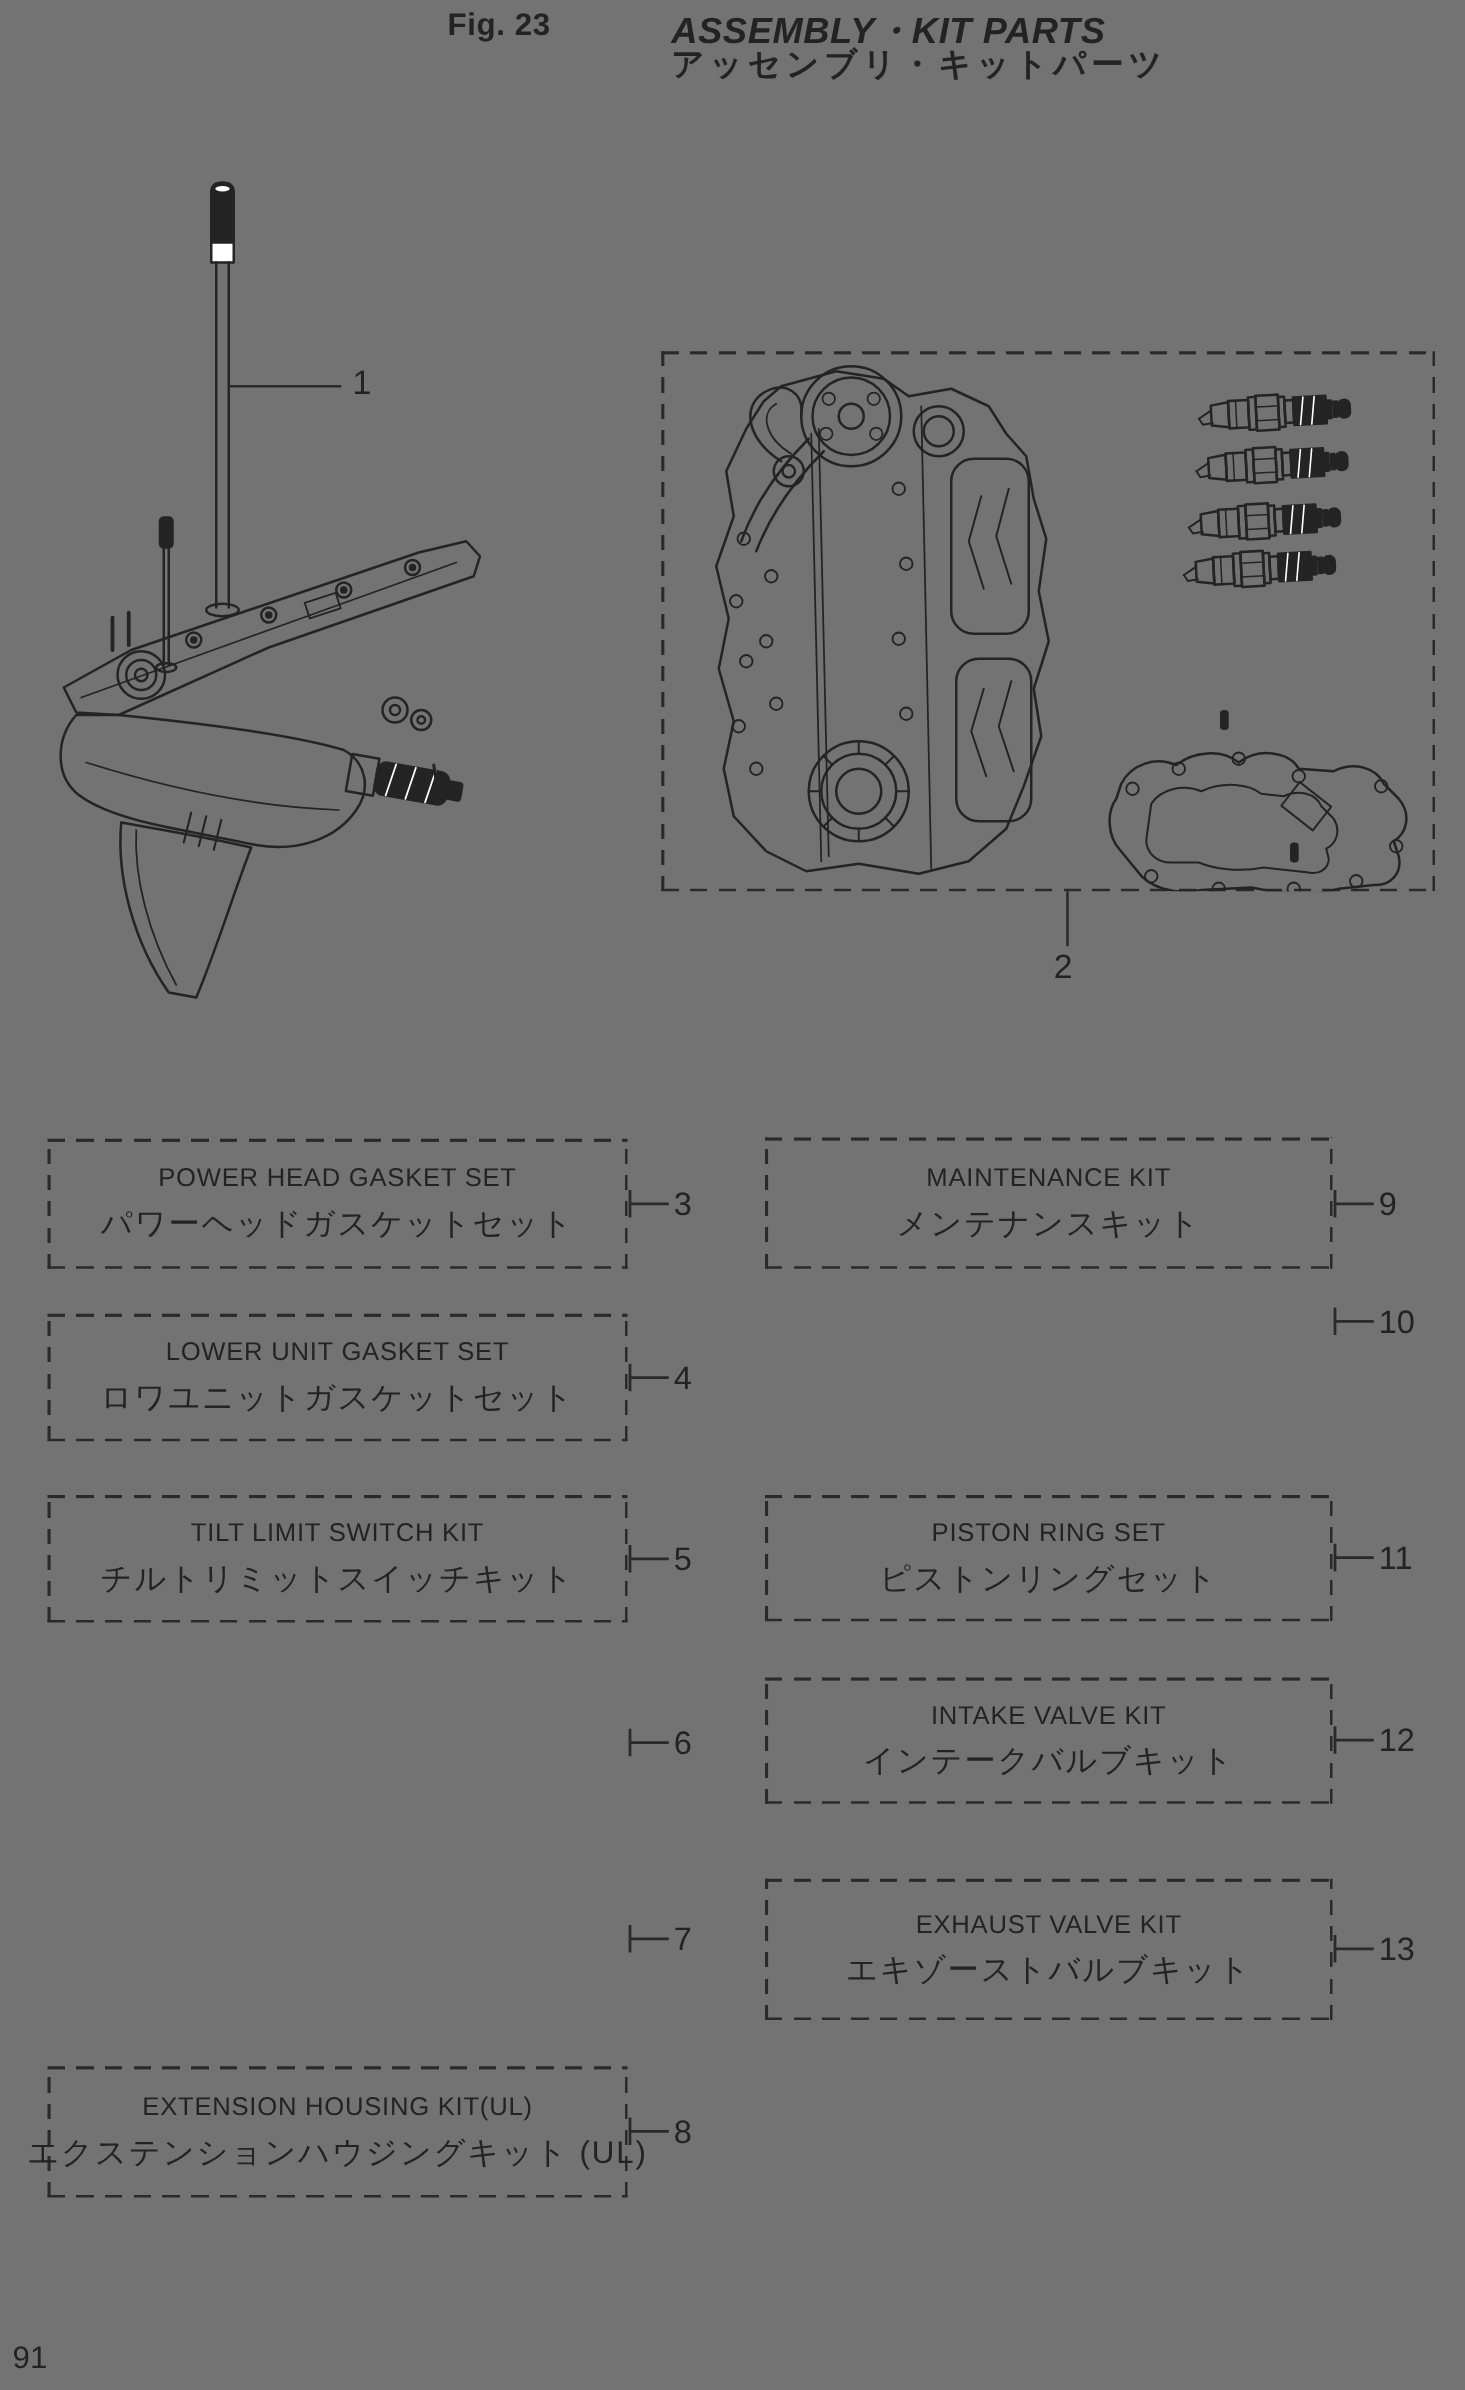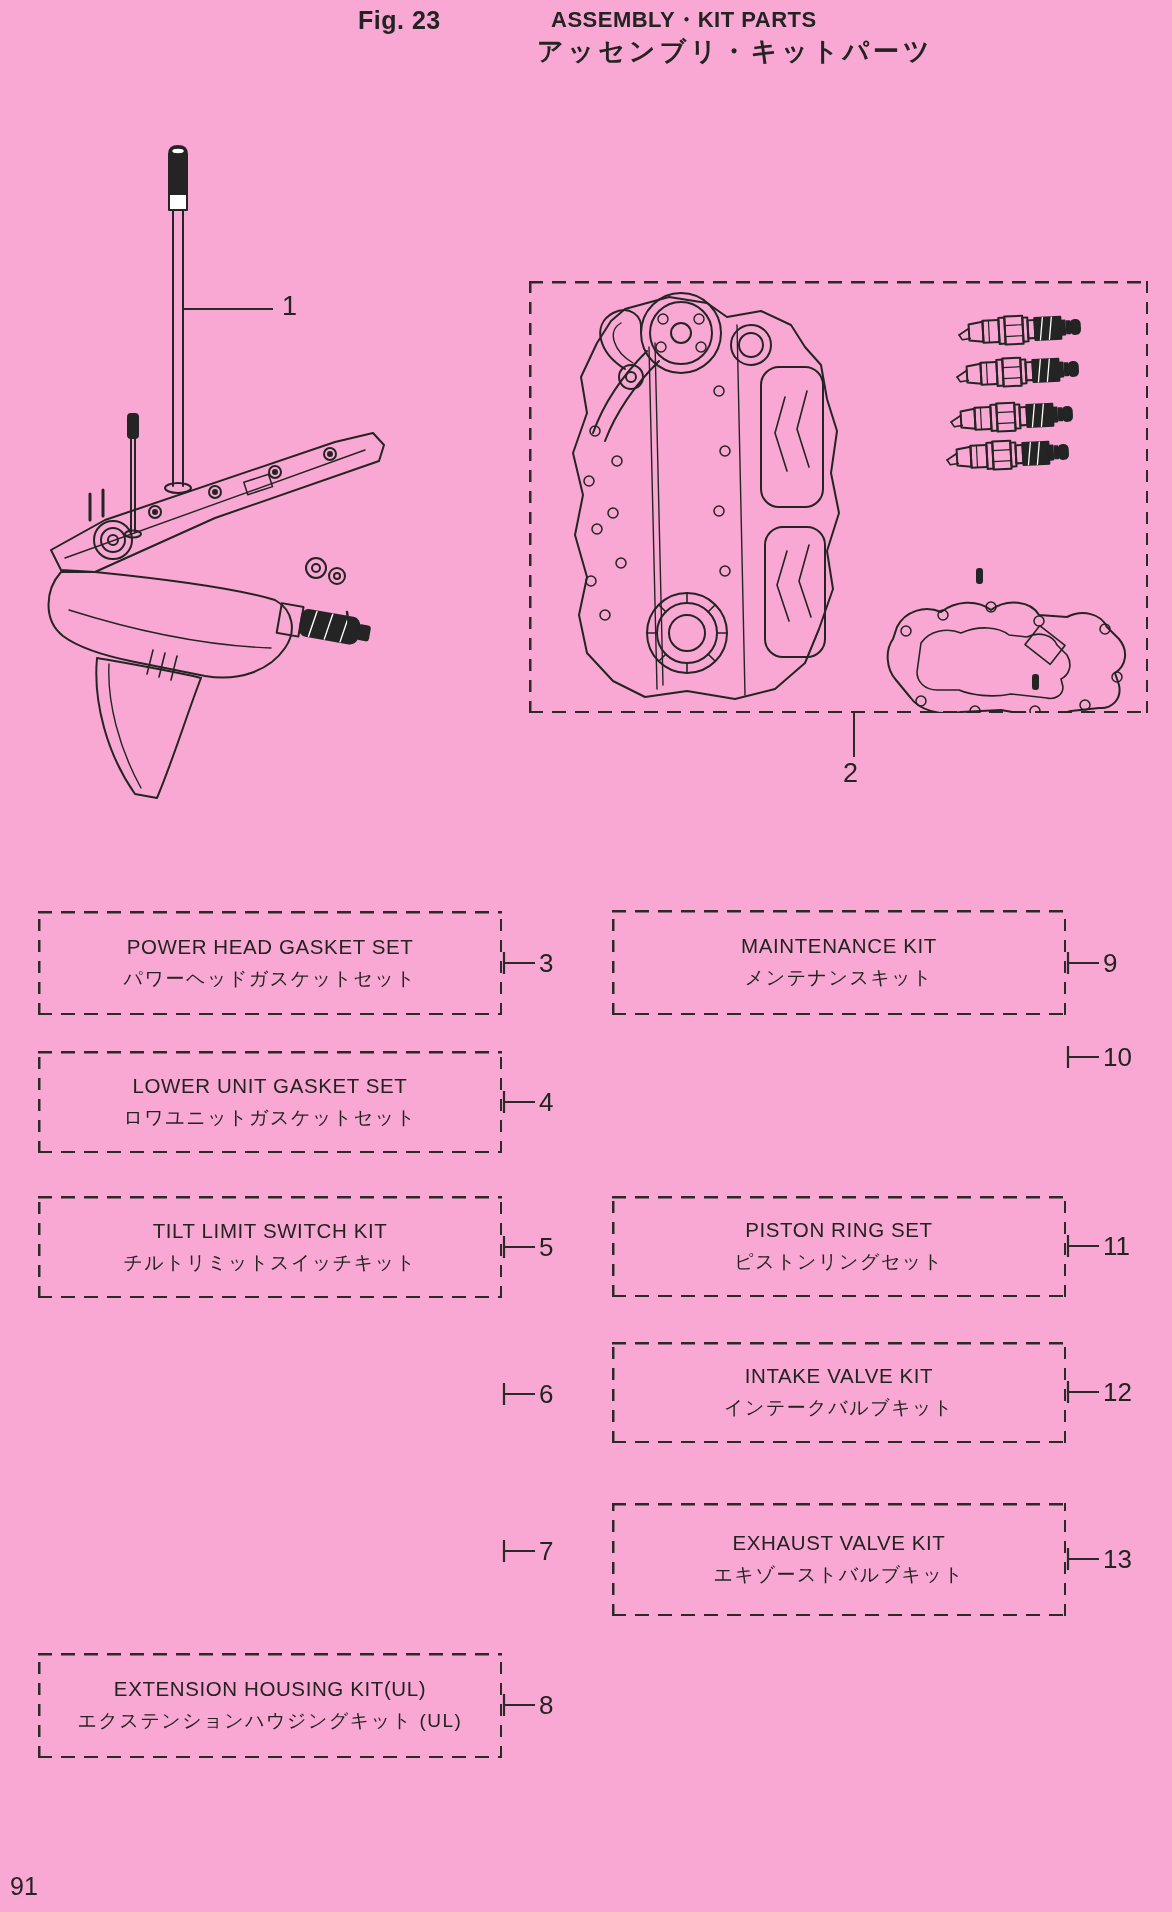--- a/index.html
+++ b/index.html
@@ -1,36 +1,36 @@
 <!DOCTYPE html>
 <html><head>
 <meta charset="utf-8">
 <style>
   html,body{margin:0;padding:0;background:#888;}
   .page{
-    position:relative;width:1172px;height:1912px;background:#f9a8d4;
+    position:relative;width:1172px;height:1912px;background:#737373;
     font-family:"Liberation Sans","DejaVu Sans",sans-serif;color:#232323;
     overflow:hidden;margin:0 auto;
   }
   .abs{position:absolute;}
   
   .fig-label{left:358px;top:6px;font-size:25px;font-weight:bold;letter-spacing:.5px;}
-  .title-en{left:551px;top:5px;font-size:22px;font-weight:bold;letter-spacing:.5px;}
+  .title-en{left:537px;top:5px;font-size:29px;font-weight:bold;letter-spacing:.5px;font-style:italic;}
   .title-ja{left:537px;top:34px;font-size:26px;font-weight:bold;letter-spacing:4px;}
   
   .dashed{
     background:
       repeating-linear-gradient(90deg,#2a2a2a 0 14px,transparent 14px 23px) left top/100% 2.5px no-repeat,
       repeating-linear-gradient(90deg,#2a2a2a 0 14px,transparent 14px 23px) left bottom/100% 2.5px no-repeat,
       repeating-linear-gradient(0deg,#2a2a2a 0 12px,transparent 12px 21px) left top/2.5px 100% no-repeat,
       repeating-linear-gradient(0deg,#2a2a2a 0 12px,transparent 12px 21px) right top/2.5px 100% no-repeat;
   }
   .kit-box{display:flex;flex-direction:column;align-items:center;justify-content:center;gap:7px;}
   .kit-en{font-size:20.5px;letter-spacing:.6px;white-space:pre;}
-  .kit-ja{font-size:19px;letter-spacing:1.5px;white-space:pre;}
+  .kit-ja{font-size:25px;letter-spacing:1.5px;white-space:pre;}
   .callout{display:flex;align-items:center;height:34px;}
   .callout .num{font-size:26px;margin-left:3px;}
   .line-h{background:#2a2a2a;height:2px;}
   .line-v{background:#2a2a2a;width:2px;}
   .num-big{font-size:27px;}
   .page-number{left:10px;top:1872px;font-size:25px;}
   svg{display:block;}
 </style>
 </head>
 <body>

